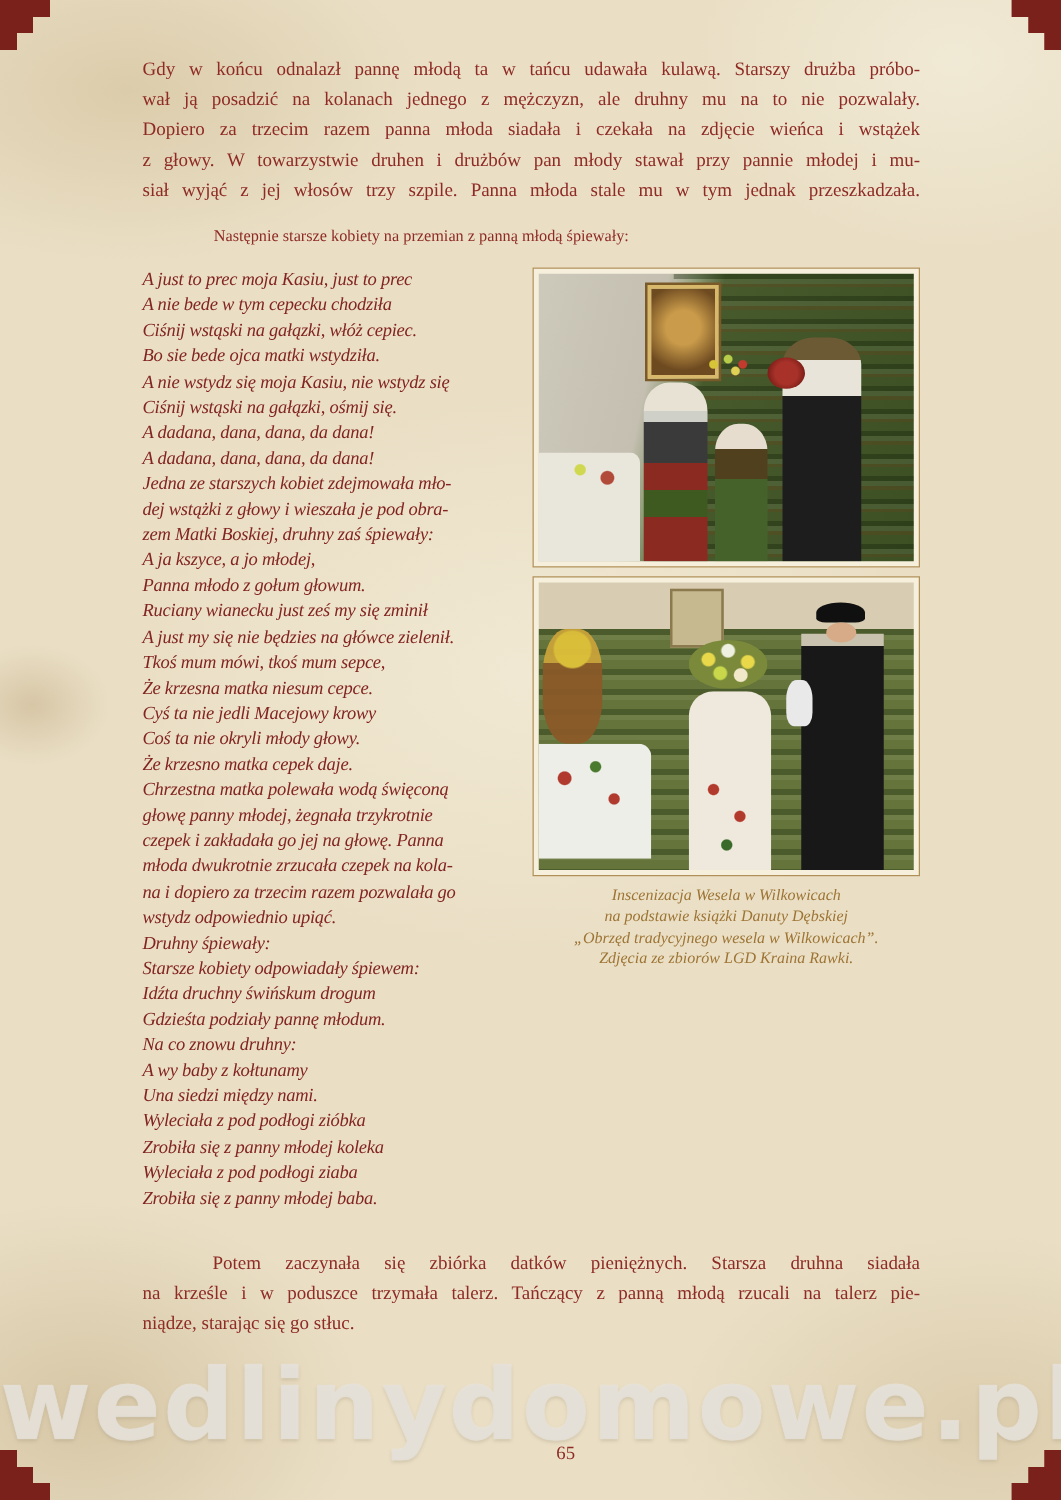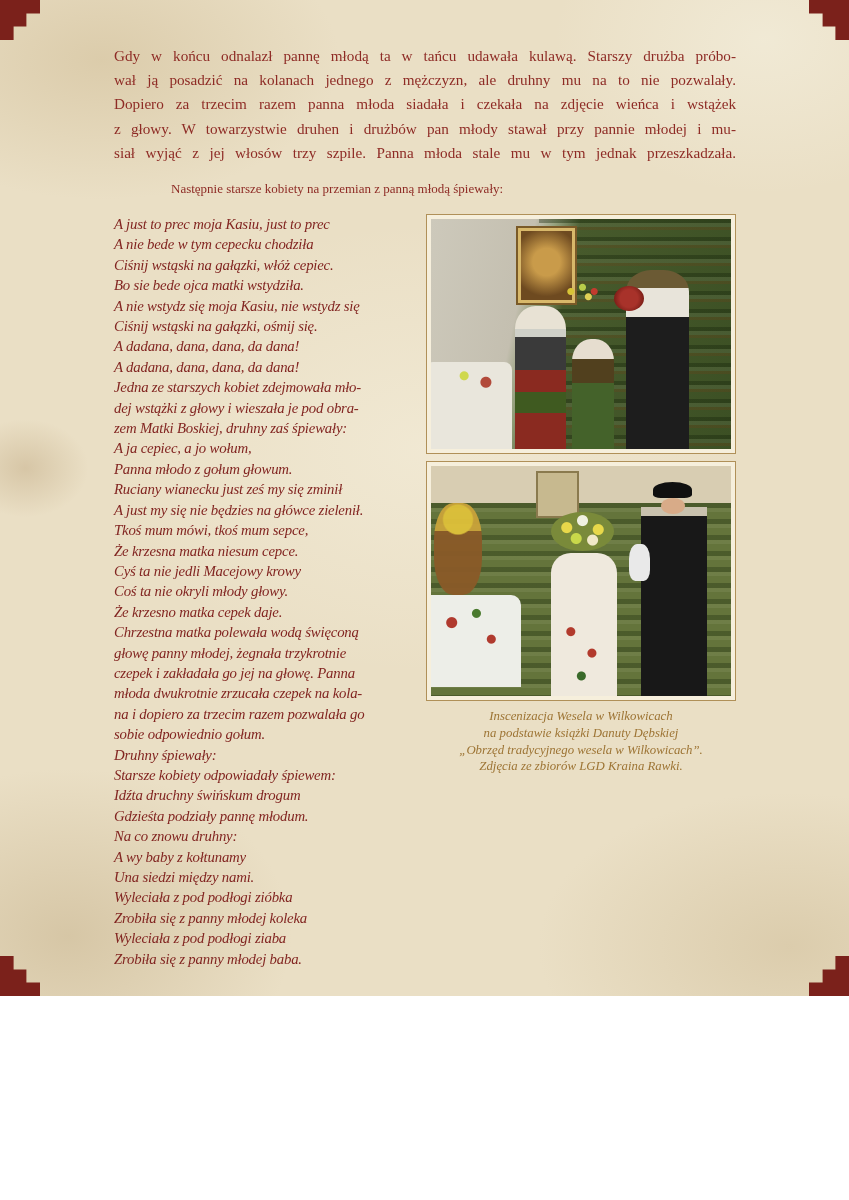--- a/index.html
+++ b/index.html
@@ -1,19 +1,19 @@
 <!DOCTYPE html>
 <html><head>
 <meta charset="utf-8">
 <style>
   html,body { margin:0; padding:0; }
   body { width:849px; height:1200px; font-family:"Liberation Serif","DejaVu Serif",serif; }
 
   .page {
-    position:relative; width:849px; height:996px; overflow:hidden;
+    position:relative; width:849px; height:1200px; overflow:hidden;
     background-color:#eadfc5;
     background-image:
       radial-gradient(ellipse 340px 200px at 12% 6%,  rgba(205,185,145,0.50), transparent 70%),
       radial-gradient(ellipse 300px 220px at 90% 4%,  rgba(242,236,217,0.80), transparent 70%),
       radial-gradient(ellipse 420px 300px at 50% 45%, rgba(246,240,222,0.55), transparent 75%),
       radial-gradient(ellipse  90px  70px at 3% 47%,  rgba(170,140, 95,0.30), transparent 70%),
       radial-gradient(ellipse 320px 240px at 8% 94%,  rgba(198,178,140,0.55), transparent 70%),
       radial-gradient(ellipse 360px 220px at 93% 95%, rgba(205,186,148,0.50), transparent 70%);
   }
 
@@ -139,35 +139,35 @@
           <div class="line">A nie bede w tym cepecku chodziła</div>
           <div class="line">Ciśnij wstąski na gałązki, włóż cepiec.</div>
           <div class="line">Bo sie bede ojca matki wstydziła.</div>
           <div class="line">A nie wstydz się moja Kasiu, nie wstydz się</div>
           <div class="line">Ciśnij wstąski na gałązki, ośmij się.</div>
           <div class="line">A dadana, dana, dana, da dana!</div>
           <div class="line">A dadana, dana, dana, da dana!</div>
           <div class="line">Jedna ze starszych kobiet zdejmowała mło-</div>
           <div class="line">dej wstążki z głowy i wieszała je pod obra-</div>
           <div class="line">zem Matki Boskiej, druhny zaś śpiewały:</div>
-          <div class="line">A ja cepiec, a jo wołum,</div>
+          <div class="line">A ja kszyce, a jo młodej,</div>
           <div class="line">Panna młodo z gołum głowum.</div>
           <div class="line">Ruciany wianecku just ześ my się zminił</div>
           <div class="line">A just my się nie będzies na główce zielenił.</div>
           <div class="line">Tkoś mum mówi, tkoś mum sepce,</div>
           <div class="line">Że krzesna matka niesum cepce.</div>
           <div class="line">Cyś ta nie jedli Macejowy krowy</div>
           <div class="line">Coś ta nie okryli młody głowy.</div>
           <div class="line">Że krzesno matka cepek daje.</div>
           <div class="line">Chrzestna matka polewała wodą święconą</div>
           <div class="line">głowę panny młodej, żegnała trzykrotnie</div>
           <div class="line">czepek i zakładała go jej na głowę. Panna</div>
           <div class="line">młoda dwukrotnie zrzucała czepek na kola-</div>
           <div class="line">na i dopiero za trzecim razem pozwalała go</div>
-          <div class="line">sobie odpowiednio gołum.</div>
+          <div class="line">wstydz odpowiednio upiąć.</div>
           <div class="line">Druhny śpiewały:</div>
           <div class="line">Starsze kobiety odpowiadały śpiewem:</div>
           <div class="line">Idźta druchny świńskum drogum</div>
           <div class="line">Gdzieśta podziały pannę młodum.</div>
           <div class="line">Na co znowu druhny:</div>
           <div class="line">A wy baby z kołtunamy</div>
           <div class="line">Una siedzi między nami.</div>
           <div class="line">Wyleciała z pod podłogi zióbka</div>
           <div class="line">Zrobiła się z panny młodej koleka</div>
           <div class="line">Wyleciała z pod podłogi ziaba</div>

